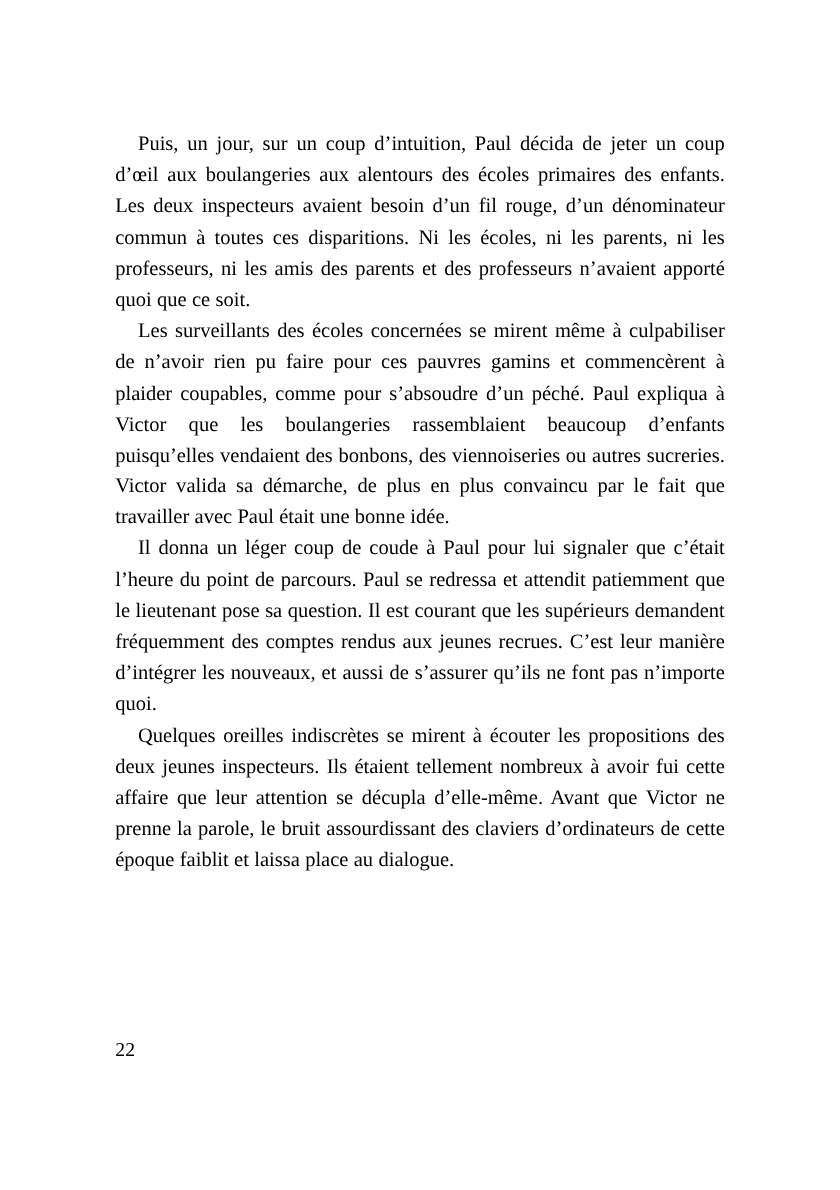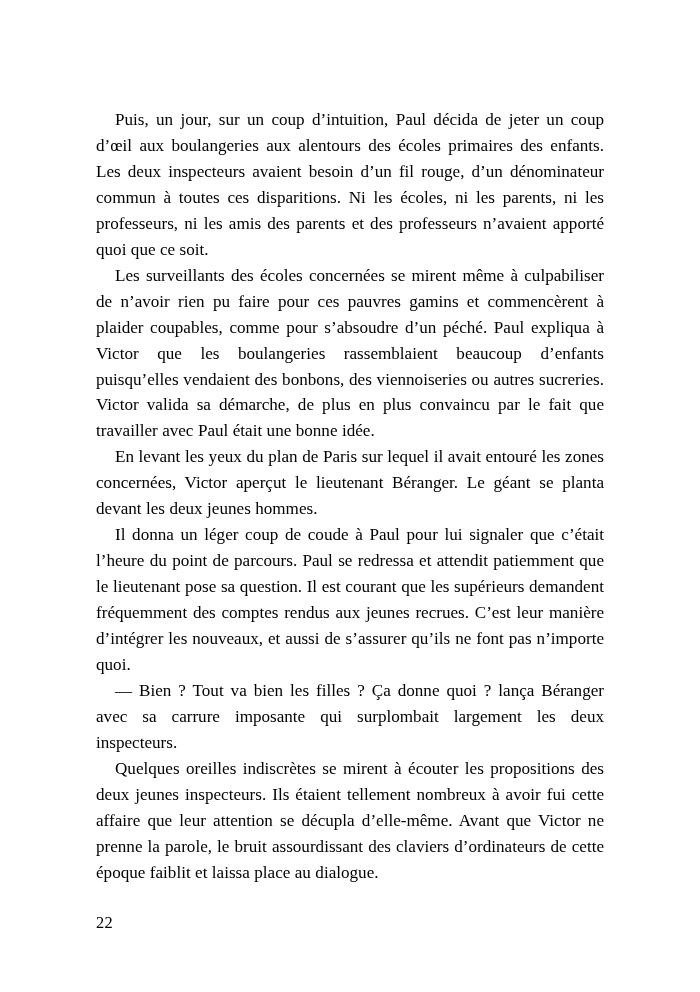--- a/index.html
+++ b/index.html
@@ -43,35 +43,33 @@
     hyphens: none;
     -webkit-hyphens: none;
     word-spacing: 0.01em;
   }
 
   
 
   .page-number {
     position: absolute;
     left: 96px;
-    top: 913px;
+    top: 865px;
     font-size: 16.4px;
     line-height: 20px;
     letter-spacing: 0.2px;
   }
 </style>
 </head>
 <body>
 
 <div class="page">
 
   <div class="text-block">
     <p class="para">Puis, un jour, sur un coup d’intuition, Paul décida de jeter un coup d’œil aux boulangeries aux alentours des écoles primaires des enfants. Les deux inspecteurs avaient besoin d’un fil rouge, d’un dénominateur commun à toutes ces disparitions. Ni les écoles, ni les parents, ni les professeurs, ni les amis des parents et des professeurs n’avaient apporté quoi que ce soit.</p>
     <p class="para">Les surveillants des écoles concernées se mirent même à culpabiliser de n’avoir rien pu faire pour ces pauvres gamins et commencèrent à plaider coupables, comme pour s’absoudre d’un péché. Paul expliqua à Victor que les boulangeries rassemblaient beaucoup d’enfants puisqu’elles vendaient des bonbons, des viennoiseries ou autres sucreries. Victor valida sa démarche, de plus en plus convaincu par le fait que travailler avec Paul était une bonne idée.</p>
-    <p class="para">En levant les yeux du plan de Paris sur lequel il avait entouré les zones concernées, Victor aperçut le lieutenant Béranger. Le géant se planta devant les deux jeunes hommes.</p>
     <p class="para">Il donna un léger coup de coude à Paul pour lui signaler que c’était l’heure du point de parcours. Paul se redressa et attendit patiemment que le lieutenant pose sa question. Il est courant que les supérieurs demandent fréquemment des comptes rendus aux jeunes recrues. C’est leur manière d’intégrer les nouveaux, et aussi de s’assurer qu’ils ne font pas n’importe quoi.</p>
-    <p class="para">— Bien ? Tout va bien les filles ? Ça donne quoi ? lança Béranger avec sa carrure imposante qui surplombait largement les deux inspecteurs.</p>
     <p class="para">Quelques oreilles indiscrètes se mirent à écouter les propositions des deux jeunes inspecteurs. Ils étaient tellement nombreux à avoir fui cette affaire que leur attention se décupla d’elle-même. Avant que Victor ne prenne la parole, le bruit assourdissant des claviers d’ordinateurs de cette époque faiblit et laissa place au dialogue.</p>
   </div>
 
   <div class="page-number">22</div>
 
 </div>
 
 </body></html>

